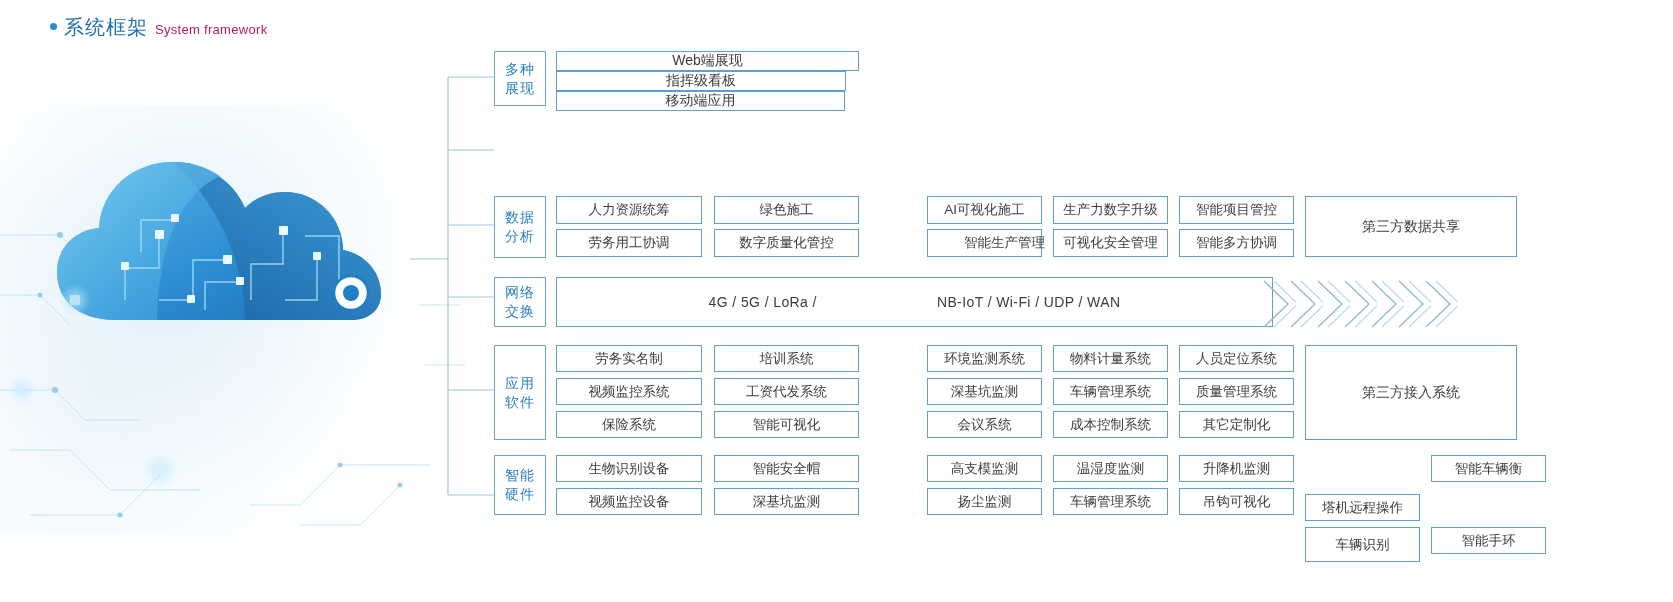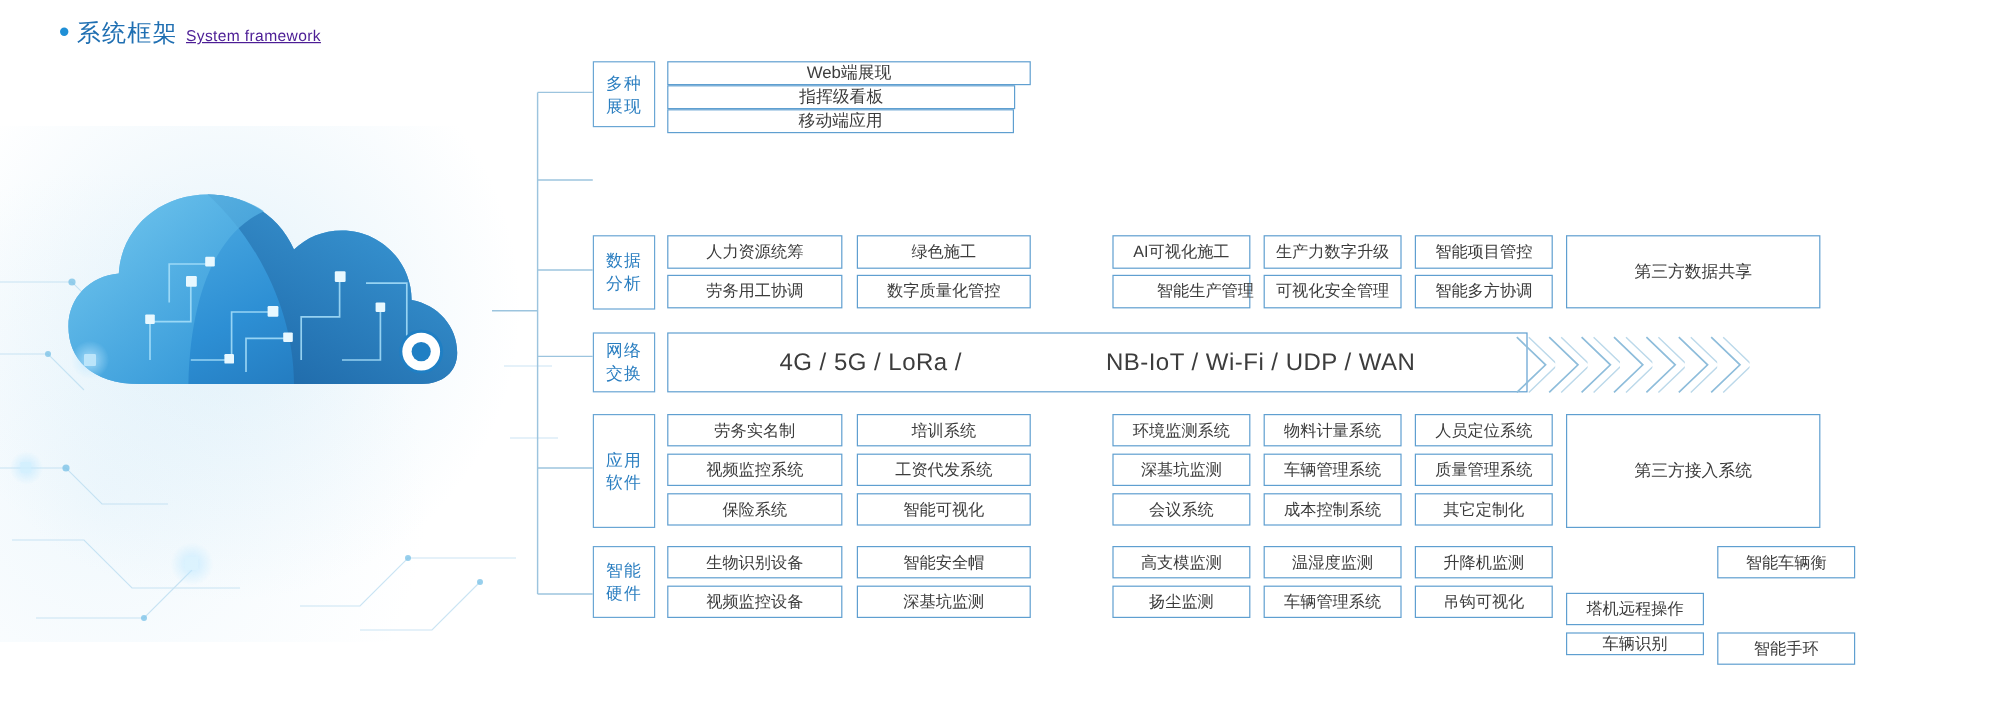--- a/index.html
+++ b/index.html
@@ -5,21 +5,21 @@
   html,body{margin:0;padding:0;}
   body{
     width:1673px;height:602px;background:#ffffff;
     font-family:"Liberation Sans","DejaVu Sans",sans-serif;
     overflow:hidden;position:relative;
   }
   
   #header{position:absolute;left:50px;top:14px;display:flex;align-items:baseline;gap:7px;}
   #header .dot{width:7px;height:7px;border-radius:50%;background:#1f8fd6;display:inline-block;position:relative;top:-4px;}
   #header .cn{font-size:20px;color:#1f6fb2;letter-spacing:1px;}
-  #header .en{font-size:13px;color:#4c1d95;letter-spacing:.3px;text-decoration:underline;}
+  #header .en{font-size:13px;color:#be185d;letter-spacing:.3px;}
 
   
   #cloud-art{position:absolute;left:0;top:105px;width:470px;height:430px;}
   #cloud-art .bgwash{position:absolute;inset:0;
     background:
       radial-gradient(circle at 40% 35%, rgba(170,215,240,.30) 0%, rgba(255,255,255,0) 62%),
       radial-gradient(circle at 18% 72%, rgba(190,225,245,.22) 0%, rgba(255,255,255,0) 55%);}
   #cloud-art svg{position:absolute;left:0;top:0;}
 
   
@@ -37,21 +37,21 @@
     border:1px solid #5f9fd0;background:#fff;color:#3c3c3c;
     display:flex;align-items:center;justify-content:center;
     font-size:14px;text-align:center;box-sizing:border-box;white-space:nowrap;
   }
   .box.small{font-size:13.5px;}
   .gapcell{flex:0 0 auto;}
 
   
   .netbox{
     border:1px solid #5f9fd0;background:#fff;display:flex;align-items:center;
-    justify-content:center;gap:120px;font-size:20px;color:#3c3c3c;letter-spacing:.4px;
+    justify-content:center;gap:120px;font-size:14px;color:#3c3c3c;letter-spacing:.4px;
   }
   .chevrons{display:flex;align-items:center;}
   .chev{width:27px;height:46px;}
   .chev svg{display:block;}
 </style>
 </head>
 <body>
 
 <div id="header">
   <span class="dot"></span>
@@ -351,18 +351,18 @@
       </div>
     </div>
   </div>
 
   <div style="position:absolute;left:1305px;top:455px;display:flex;flex-direction:column;gap:6px;">
     <div style="display:flex;gap:11px;">
       <div class="box small" style="width:115px;height:27px;margin-top:39px;">塔机远程操作</div>
       <div class="box small" style="width:115px;height:27px;">智能车辆衡</div>
     </div>
     <div style="display:flex;gap:11px;">
-      <div class="box small" style="width:115px;height:19px;">车辆识别</div>
+      <div class="box small" style="width:115px;height:35px;">车辆识别</div>
       <div class="box small" style="width:115px;height:27px;">智能手环</div>
     </div>
   </div>
 
 </div>
 
 </body></html>

